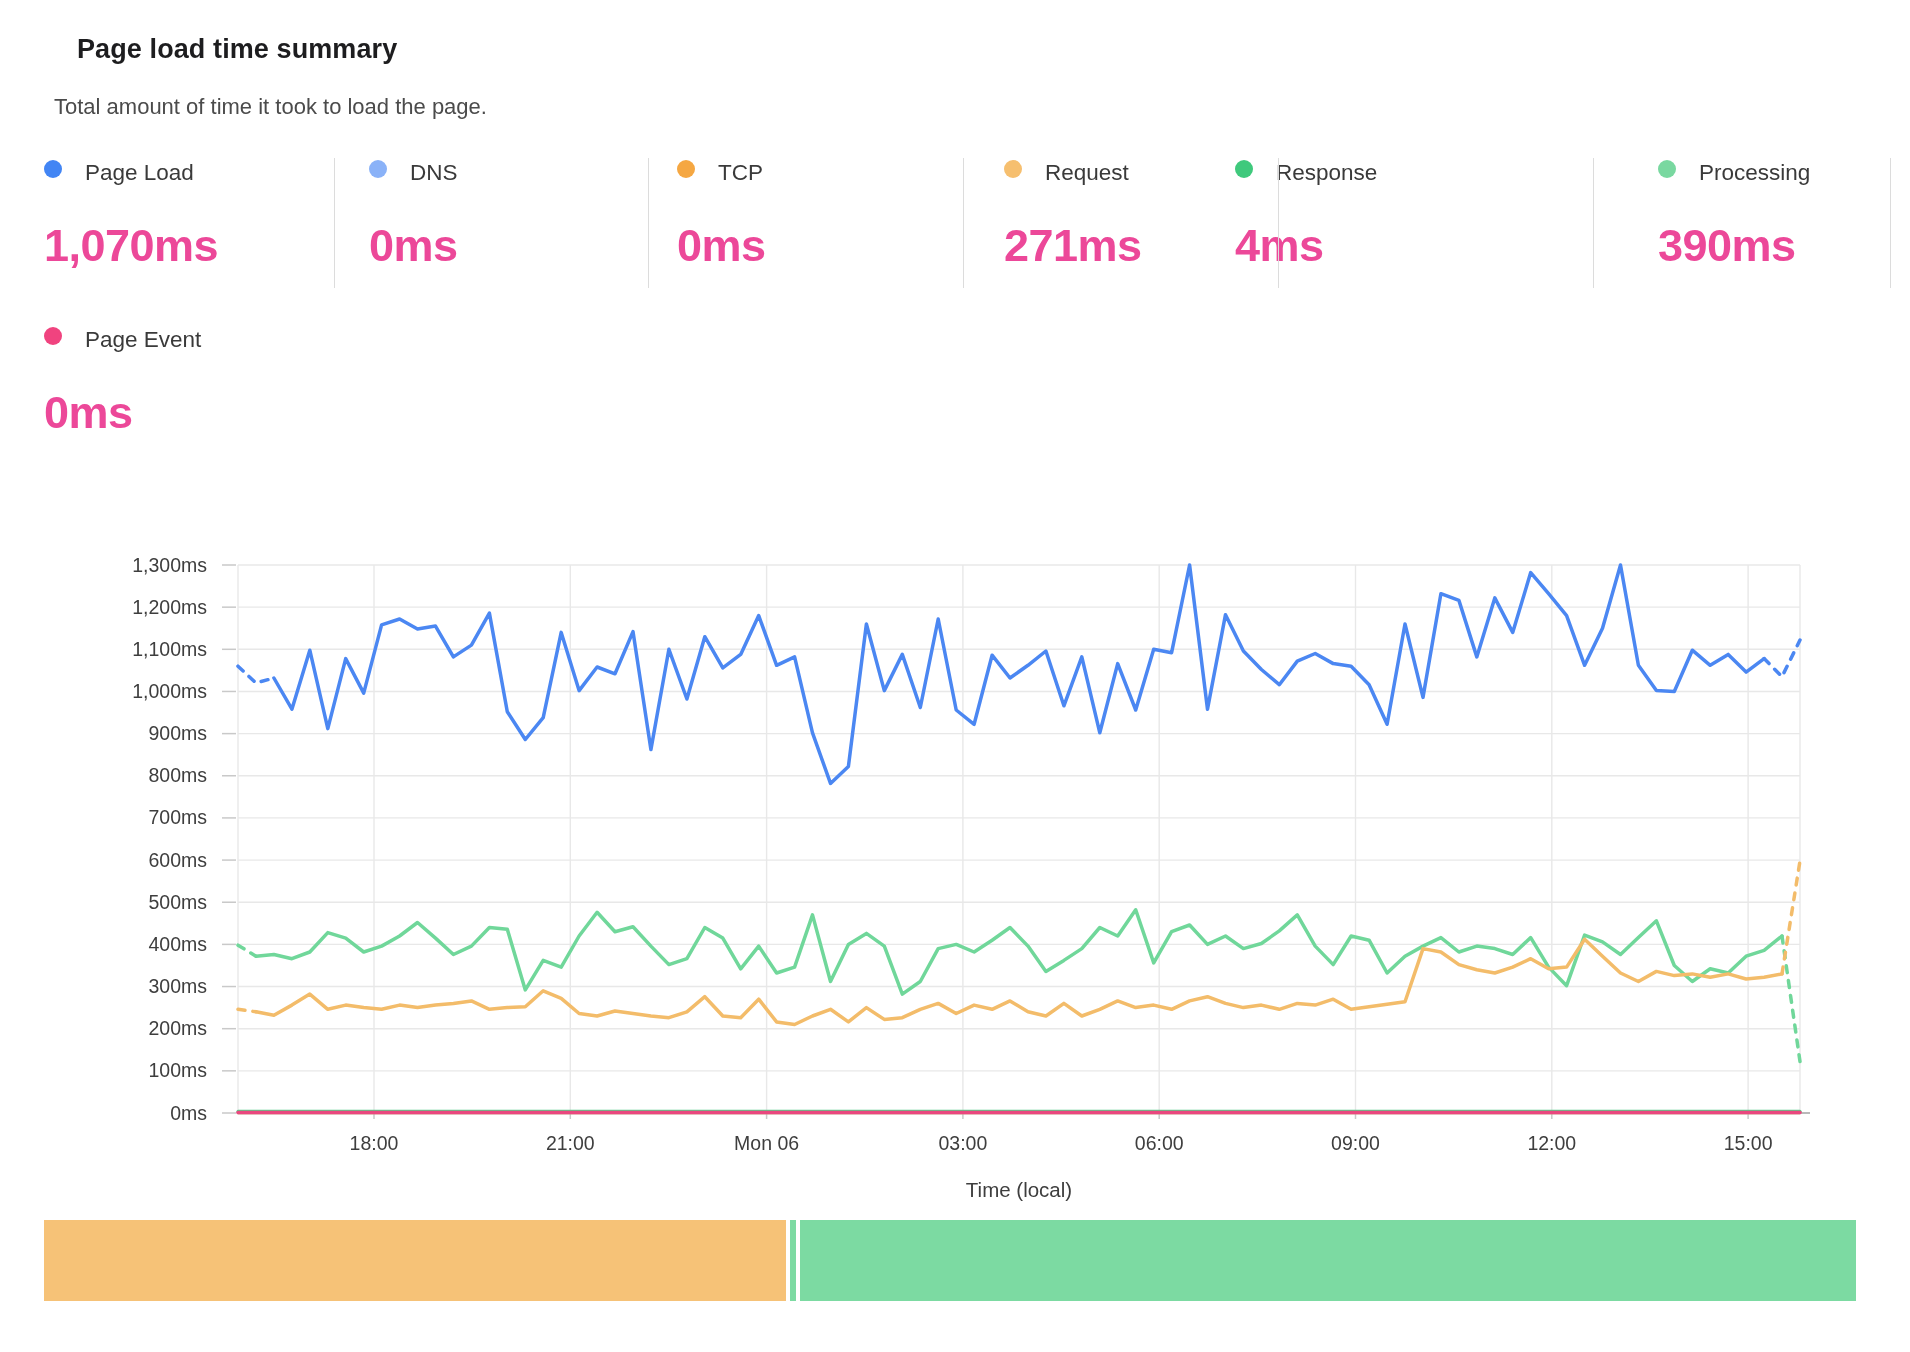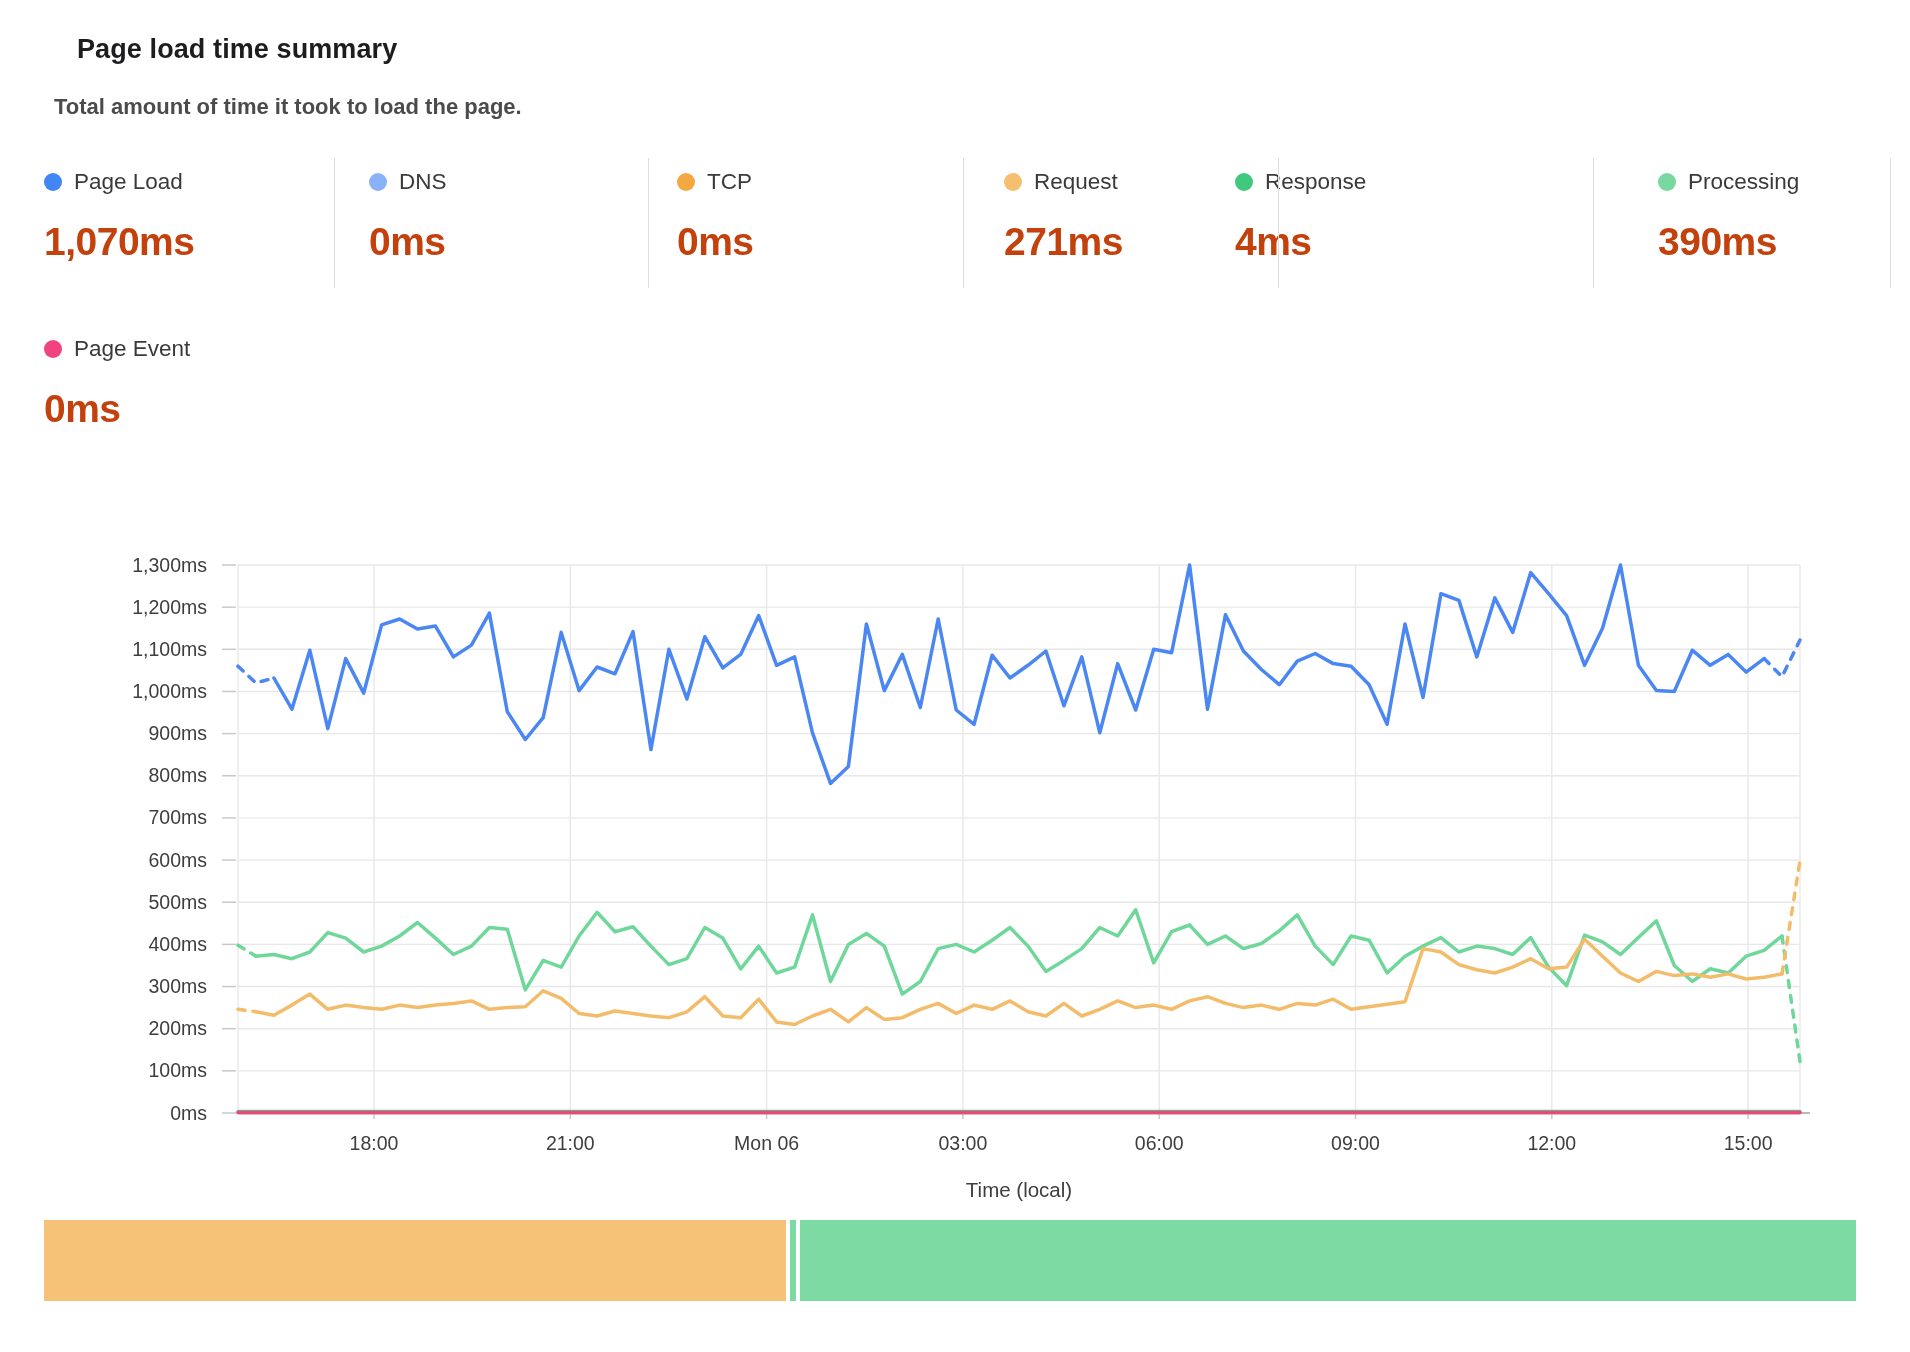--- a/index.html
+++ b/index.html
@@ -1,26 +1,26 @@
 <!DOCTYPE html>
 <html><head>
 <meta charset="utf-8">
 <style>
   html,body{margin:0;padding:0;background:#ffffff;}
   body{width:1910px;height:1352px;position:relative;font-family:"Liberation Sans",sans-serif;overflow:hidden;}
 
   .page-title{position:absolute;left:54px;top:34px;font-size:27px;font-weight:700;color:#1d1d1f;letter-spacing:.1px;margin-left:23px;}
-  .page-subtitle{position:absolute;left:54px;top:94px;font-size:22px;font-weight:700;color:#4b4b4b;}
+  .page-subtitle{position:absolute;left:54px;top:94px;font-size:22px;font-weight:400;color:#4b4b4b;}
 
   .leg-col{position:absolute;top:160px;}
   .leg-col.row2{top:327px;}
-  .leg-head{display:flex;align-items:center;gap:12px;height:44px;}
+  .leg-head{display:flex;align-items:flex-start;gap:23px;height:44px;}
   .dot{width:18px;height:18px;border-radius:50%;flex:0 0 auto;}
   .leg-lbl{font-size:22.5px;color:#3a3a3a;white-space:nowrap;}
-  .leg-val{font-size:39px;font-weight:700;color:#c2410c;margin-top:16px;letter-spacing:-0.5px;white-space:nowrap;}
+  .leg-val{font-size:45px;font-weight:700;color:#ec4899;margin-top:16px;letter-spacing:-0.5px;white-space:nowrap;}
   .leg-div{position:absolute;top:158px;width:1px;height:130px;background:#dcdcdc;}
 
   #chart-svg{position:absolute;left:0;top:440px;}
   #chart-svg text{font-family:"Liberation Sans",sans-serif;}
 
   #status-bar{position:absolute;left:44px;top:1220px;width:1812px;height:81px;display:flex;}
   #status-bar .seg{height:100%;}
 </style>
 </head>
 <body>

